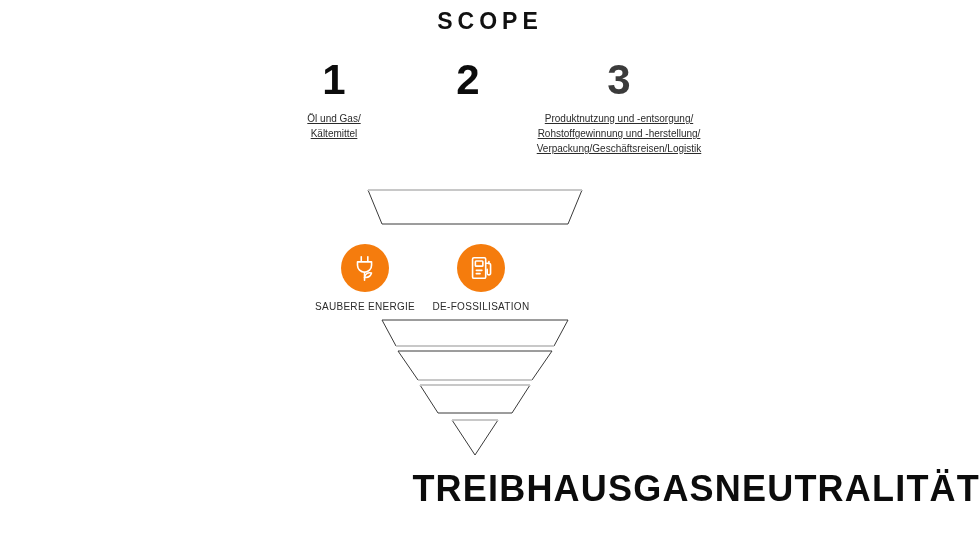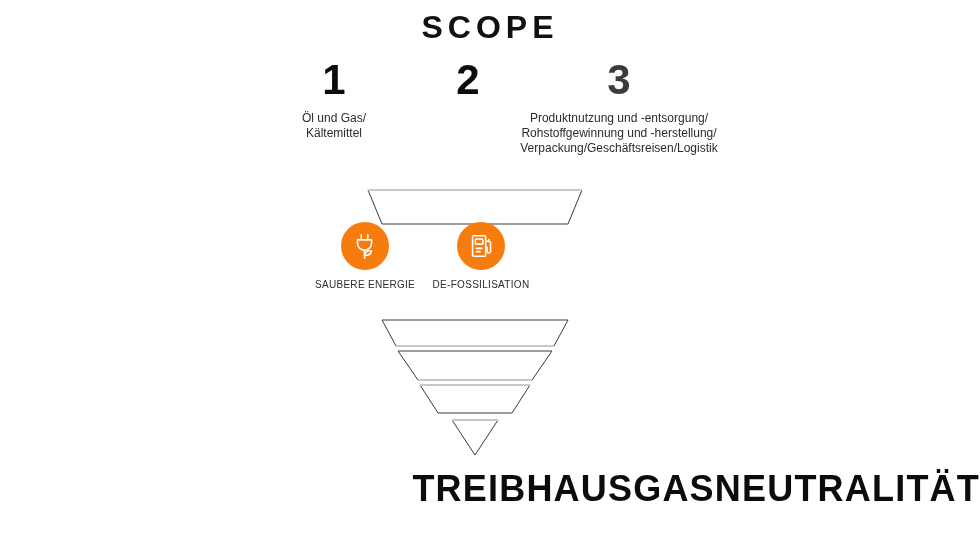--- a/index.html
+++ b/index.html
@@ -20,21 +20,21 @@
     inset: 0;
   }
 
   
   .scope-title {
     position: absolute;
     top: 8px;
     left: 0;
     width: 980px;
     text-align: center;
-    font-size: 32px;
+    font-size: 23px;
     font-weight: bold;
     letter-spacing: 5px;
     color: #111111;
     line-height: 1.2;
   }
 
   
   .scope-columns {
     position: absolute;
     top: 54px;
@@ -54,23 +54,24 @@
     font-size: 42px;
     font-weight: bold;
     color: #0c0c0c;
     line-height: 52px;
     letter-spacing: 0px;
   }
   .scope-col-3 .scope-num { color: #3b3b3b; }
 
   .scope-desc {
     margin-top: 5px;
-    font-size: 12px;
+    font-size: 10px;
     line-height: 15px;
     color: #2b2b2b;
+    text-decoration: underline;
   }
 
   
   .funnel-top {
     position: absolute;
     left: 360px;
     top: 184px;
     width: 230px;
     height: 48px;
   }
@@ -78,21 +79,21 @@
     position: absolute;
     left: 360px;
     top: 318px;
     width: 230px;
     height: 140px;
   }
 
   
   .icon-row {
     position: absolute;
-    top: 222px;
+    top: 244px;
     left: 0;
     width: 820px;
     height: 76px;
   }
   .icon-item {
     position: absolute;
     top: 0;
     text-align: center;
   }
   .icon-item-0 { left: 300px; width: 130px; }

